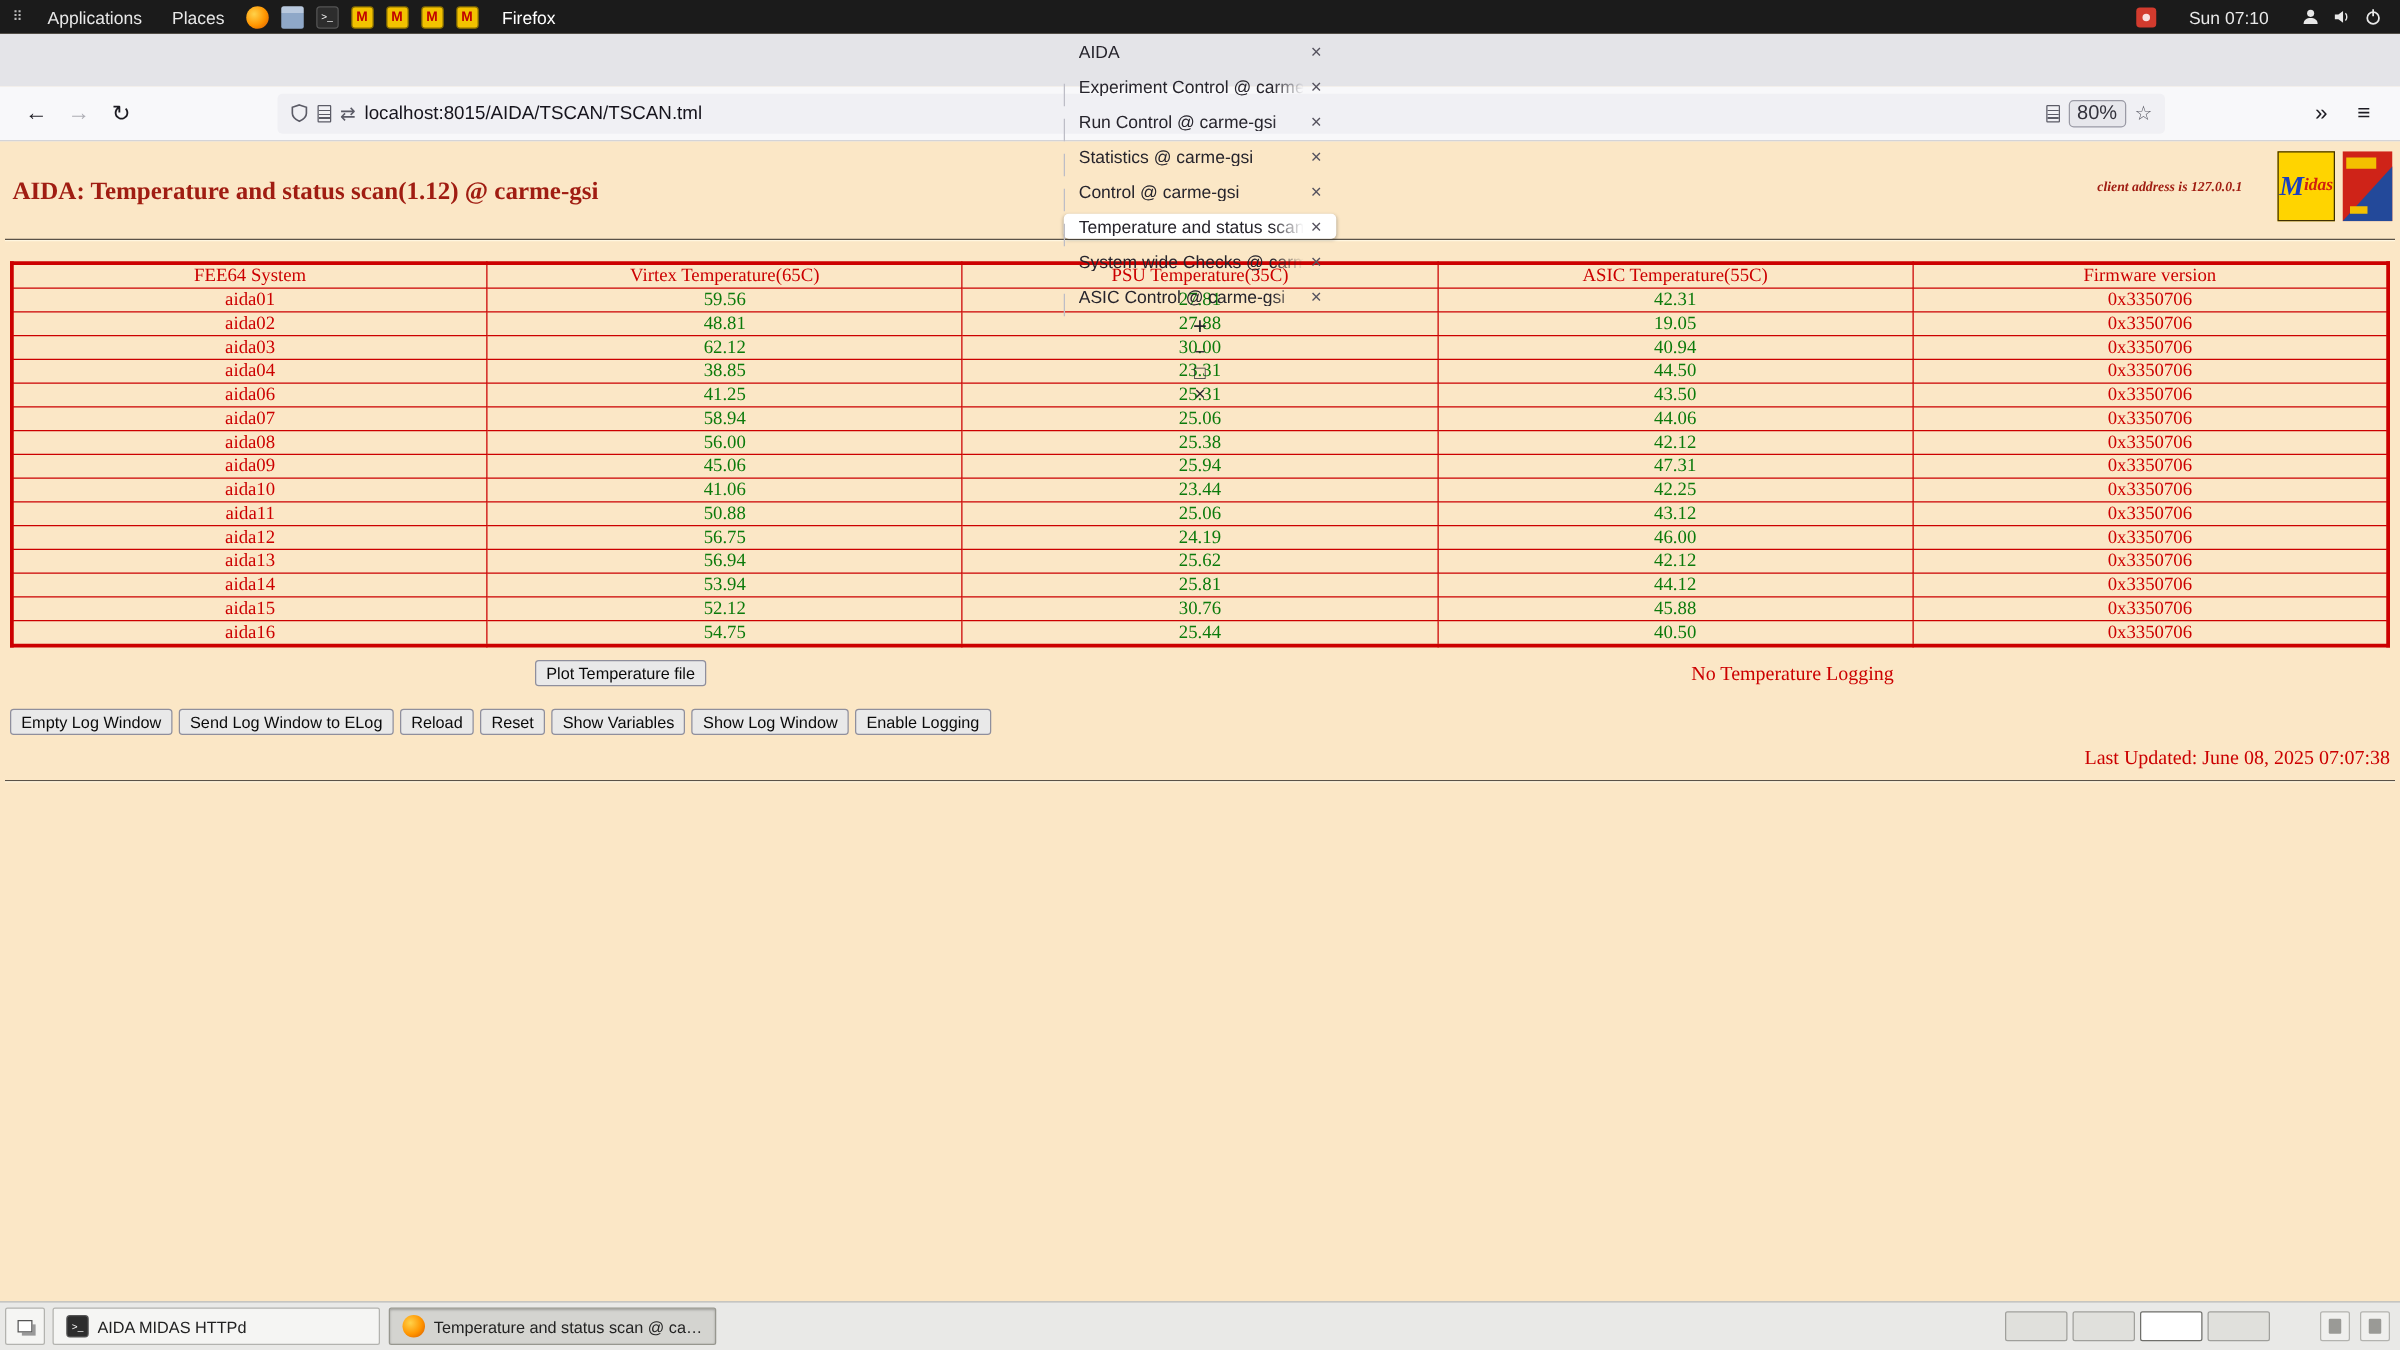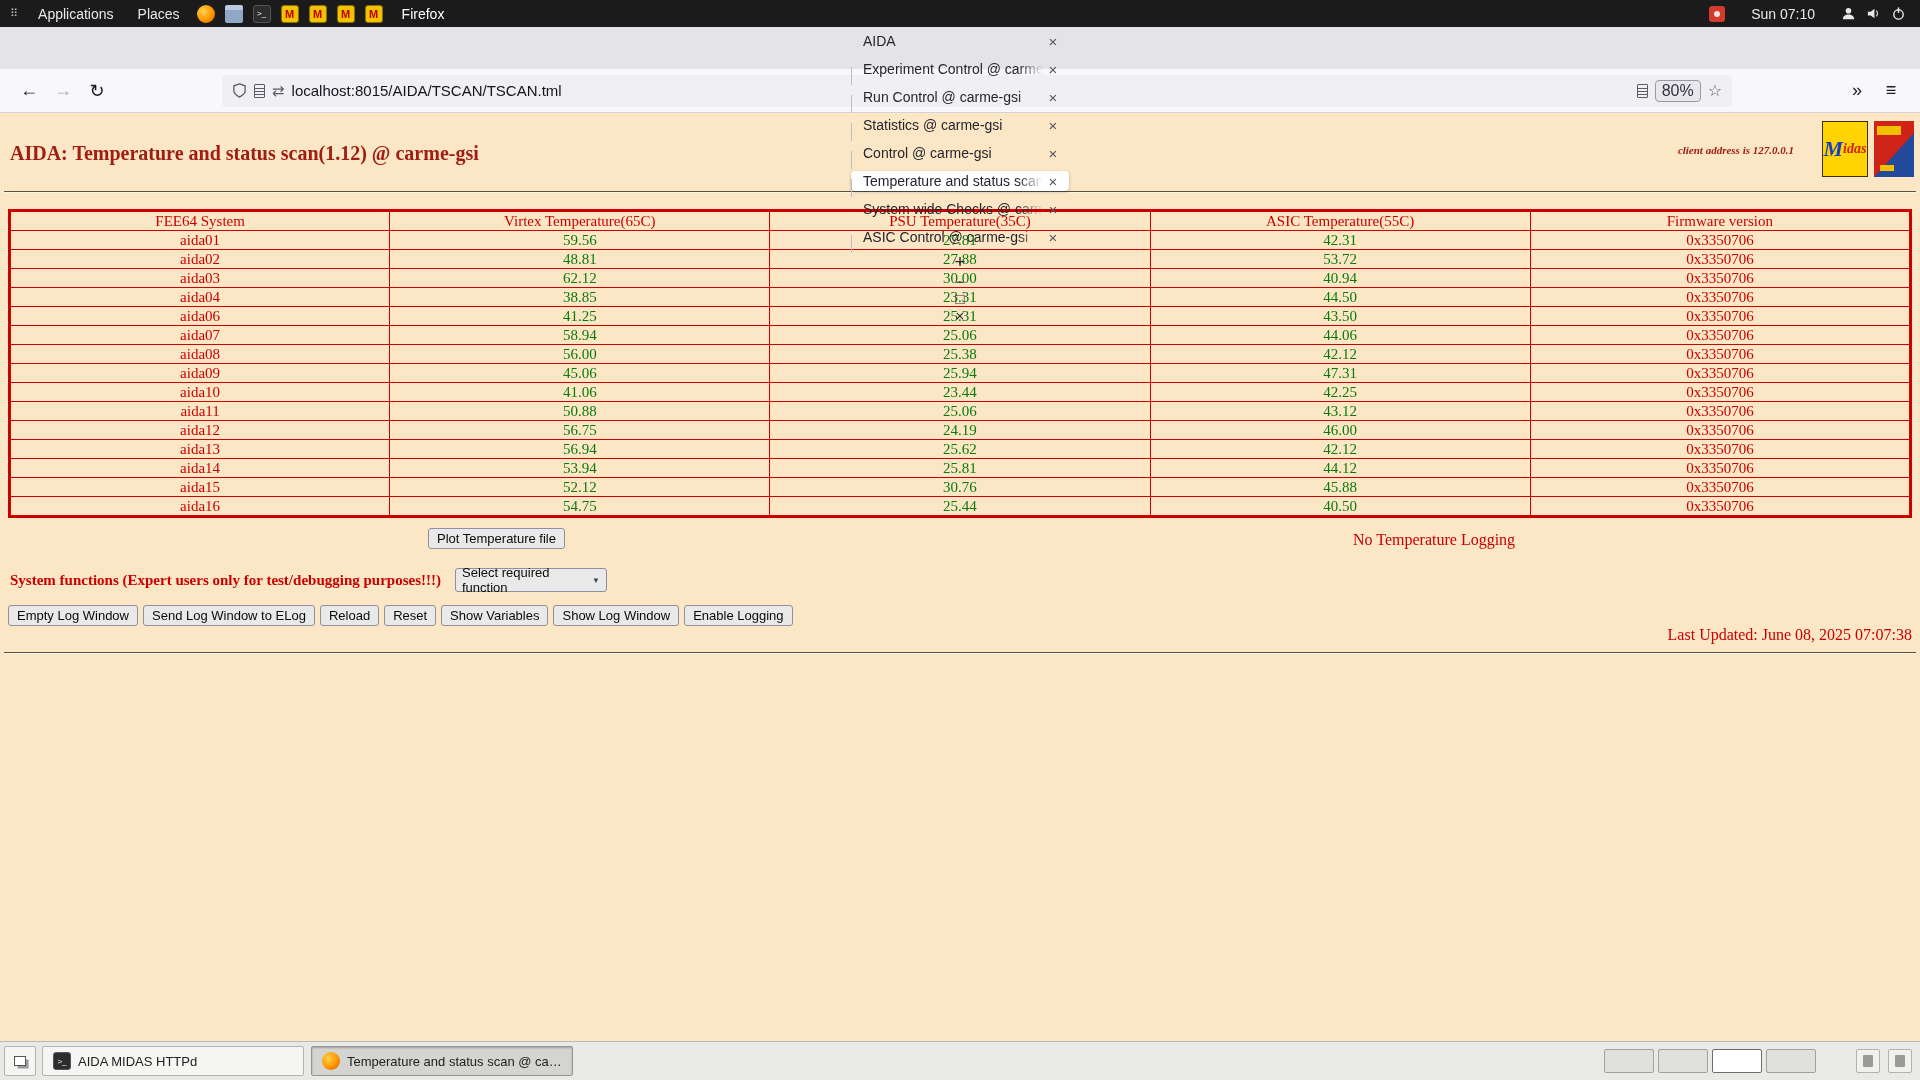--- a/index.html
+++ b/index.html
@@ -92,21 +92,21 @@
   .no-logging { position:absolute; left:1353px; top:3px; color:#cc0000; font-size:16px; }
 
   .sysfn-row { margin-top:14px; padding-left:10px; display:flex; align-items:center; gap:14px; }
   .sysfn-label { font-size:15px; font-weight:bold; color:#cc0000; }
   .selectbox { font-family:"Liberation Sans", sans-serif; font-size:13px; width:152px; height:24px;
                background:#e9e9e9; border:1px solid #8f8f9d; border-radius:3px; display:inline-flex;
                align-items:center; justify-content:space-between; padding:0 6px; color:#0a0a0a; }
   .selectbox .caret { font-size:8px; color:#444; }
 
   .btns-row { margin-top:13px; padding-left:8px; display:flex; gap:5px; }
-  .last-updated { text-align:right; padding-right:8px; color:#cc0000; font-size:16px; }
+  .last-updated { text-align:right; padding-right:8px; margin-top:10px; color:#cc0000; font-size:16px; }
   .hr2 { margin-top:8px; }
 
   
   .taskbar { position:absolute; bottom:0; left:0; width:1920px; height:39px; background:#e9e9e7;
              border-top:1px solid #b9b9b7; display:flex; align-items:center; z-index:30; }
   .tk-showdesk { width:32px; height:30px; margin:0 6px 0 4px; border:1px solid #b3b3af; border-radius:2px;
                  background:#f5f5f3; display:flex; align-items:center; justify-content:center; }
   .tk-showdesk .w1 { width:12px; height:10px; border:1.5px solid #555; background:#fff; box-shadow:3px 3px 0 -0.5px #999; }
   .tk-btn { height:30px; border:1px solid #b3b3af; border-radius:2px; background:#f5f5f3; margin-right:7px;
             display:flex; align-items:center; gap:7px; padding:0 10px; font-size:13px; color:#222; width:262px; }
@@ -262,21 +262,21 @@
             <td class="c1">59.56</td>
             <td class="c2">27.81</td>
             <td class="c3">42.31</td>
             <td class="c4">0x3350706</td>
           </tr>
 
           <tr>
             <td class="c0">aida02</td>
             <td class="c1">48.81</td>
             <td class="c2">27.88</td>
-            <td class="c3">53.72</td>
+            <td class="c3">19.05</td>
             <td class="c4">0x3350706</td>
           </tr>
 
           <tr>
             <td class="c0">aida03</td>
             <td class="c1">62.12</td>
             <td class="c2">30.00</td>
             <td class="c3">40.94</td>
             <td class="c4">0x3350706</td>
           </tr>
@@ -378,27 +378,20 @@
             <td class="c4">0x3350706</td>
           </tr>
         </tbody>
     </table>
 
     <div class="plot-row">
       <button class="pbtn plot-btn">Plot Temperature file</button>
       <span class="no-logging">No Temperature Logging</span>
     </div>
 
-    <div class="sysfn-row">
-      <span class="sysfn-label">System functions (Expert users only for test/debugging purposes!!!)</span>
-      <div class="selectbox">
-        <span>Select required function</span>
-        <span class="caret">▼</span>
-      </div>
-    </div>
 
     <div class="btns-row">
 
         <button class="pbtn">Empty Log Window</button>
 
         <button class="pbtn">Send Log Window to ELog</button>
 
         <button class="pbtn">Reload</button>
 
         <button class="pbtn">Reset</button>

